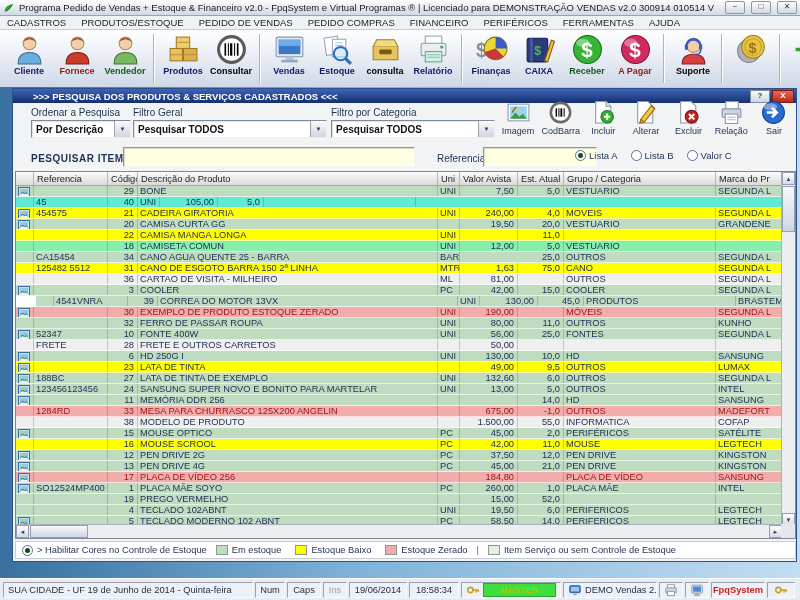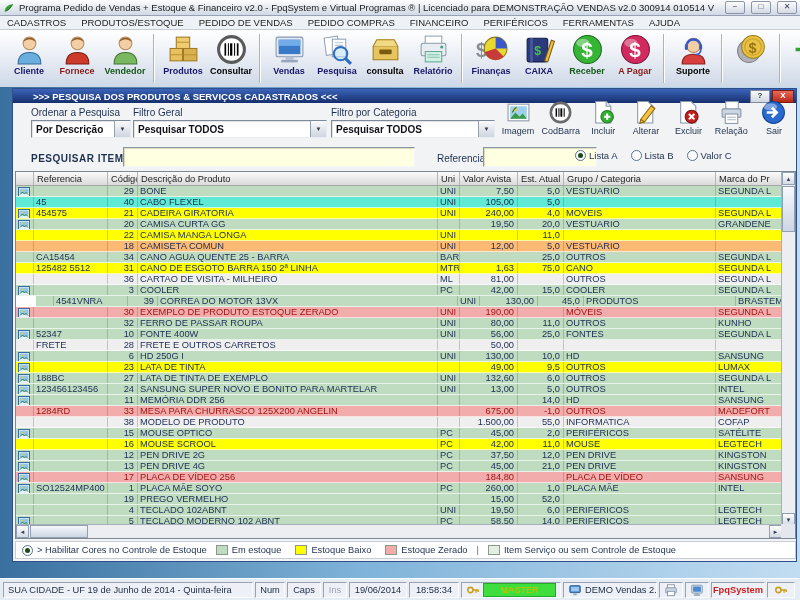--- a/index.html
+++ b/index.html
@@ -229,21 +229,21 @@
     <div class="tb-btn">
       <div class="tb-icon">
         <svg viewBox="0 0 32 32">
           <rect x="4" y="4" width="13" height="17" fill="#fff" stroke="#92a2ba" transform="rotate(-8 10 12)"></rect>
           <rect x="11" y="6" width="13" height="17" fill="#fff" stroke="#92a2ba"></rect>
           <path d="M13.5 9.5 h8 M13.5 12 h8 M13.5 14.5 h8" stroke="#b8c4d4"></path>
           <circle cx="19" cy="20" r="6.5" fill="rgba(190,225,245,.6)" stroke="#2d6cc0" stroke-width="2"></circle>
           <line x1="23.8" y1="24.8" x2="29" y2="30" stroke="#2d6cc0" stroke-width="3"></line>
         </svg>
       </div>
-      <div class="tb-label" style="color: rgb(22, 22, 106);">Pesquisa</div>
+      <div class="tb-label" style="color: rgb(22, 22, 106);">Estoque</div>
     </div>
     <div class="tb-btn">
       <div class="tb-icon">
         <svg viewBox="0 0 32 32">
           <path d="M4 13 h24 v13 h-24 z" fill="#e6c45e" stroke="#9e7e1e"></path>
           <path d="M4 13 l3.5 -6.5 h17 l3.5 6.5" fill="#f2da84" stroke="#9e7e1e"></path>
           <rect x="10" y="16" width="12" height="4.5" rx="1" fill="#7a5a10"></rect>
         </svg>
       </div>
       <div class="tb-label" style="color: rgb(0, 0, 0);">consulta</div>
@@ -506,21 +506,20 @@
             <div class="gcell gcell-uni" style="width: 22px;">UNI</div>
             <div class="gcell gcell-valor num" style="width: 58px;">7,50</div>
             <div class="gcell gcell-est num" style="width: 46px;">5,0</div>
             <div class="gcell gcell-grupo" style="width: 152px;">VESTUARIO</div>
             <div class="gcell gcell-marca" style="width: 66px; flex: 1 1 0%; border-right: none;">SEGUNDA L</div>
           </div>
           <div class="grow row-none" style="background: #5eead4;">
             <div class="gcell gcell-icon" style="width: 18px;"></div>
             <div class="gcell gcell-referencia" style="width: 74px;">45</div>
             <div class="gcell gcell-codigo num" style="width: 30px;">40</div>
-            <div class="gcell gcell-descricao" style="width: 300px;">CABO FLEXEL</div>
             <div class="gcell gcell-uni" style="width: 22px;">UNI</div>
             <div class="gcell gcell-valor num" style="width: 58px;">105,00</div>
             <div class="gcell gcell-est num" style="width: 46px;">5,0</div>
             <div class="gcell gcell-grupo" style="width: 152px;"></div>
             <div class="gcell gcell-marca" style="width: 66px; flex: 1 1 0%; border-right: none;"></div>
           </div>
           <div class="grow row-low" style="background: rgb(255, 255, 0);">
             <div class="gcell gcell-icon" style="width: 18px;">
               <span class="row-ico">
                 <svg viewBox="0 0 12 10">
@@ -564,21 +563,21 @@
             <div class="gcell gcell-icon" style="width: 18px;"></div>
             <div class="gcell gcell-referencia" style="width: 74px;"></div>
             <div class="gcell gcell-codigo num" style="width: 30px;">22</div>
             <div class="gcell gcell-descricao" style="width: 300px;">CAMISA MANGA LONGA</div>
             <div class="gcell gcell-uni" style="width: 22px;">UNI</div>
             <div class="gcell gcell-valor num" style="width: 58px;"></div>
             <div class="gcell gcell-est num" style="width: 46px;">11,0</div>
             <div class="gcell gcell-grupo" style="width: 152px;"></div>
             <div class="gcell gcell-marca" style="width: 66px; flex: 1 1 0%; border-right: none;"></div>
           </div>
-          <div class="grow row-ok" style="background: #fdba74;">
+          <div class="grow row-ok" style="background: #86efac;">
             <div class="gcell gcell-icon" style="width: 18px;"></div>
             <div class="gcell gcell-referencia" style="width: 74px;"></div>
             <div class="gcell gcell-codigo num" style="width: 30px;">18</div>
             <div class="gcell gcell-descricao" style="width: 300px;">CAMISETA COMUN</div>
             <div class="gcell gcell-uni" style="width: 22px;">UNI</div>
             <div class="gcell gcell-valor num" style="width: 58px;">12,00</div>
             <div class="gcell gcell-est num" style="width: 46px;">5,0</div>
             <div class="gcell gcell-grupo" style="width: 152px;">VESTUARIO</div>
             <div class="gcell gcell-marca" style="width: 66px; flex: 1 1 0%; border-right: none;"></div>
           </div>

